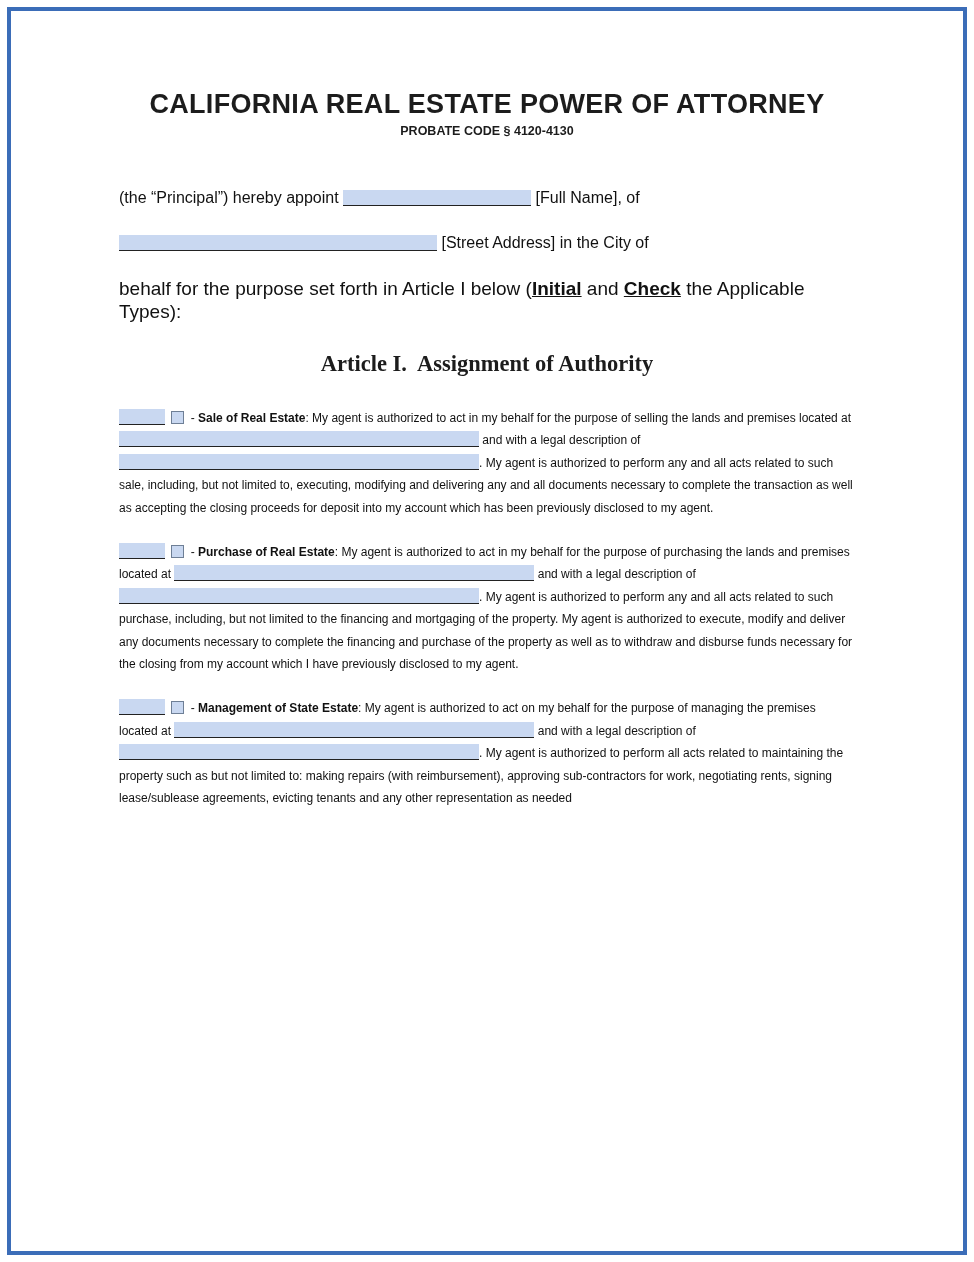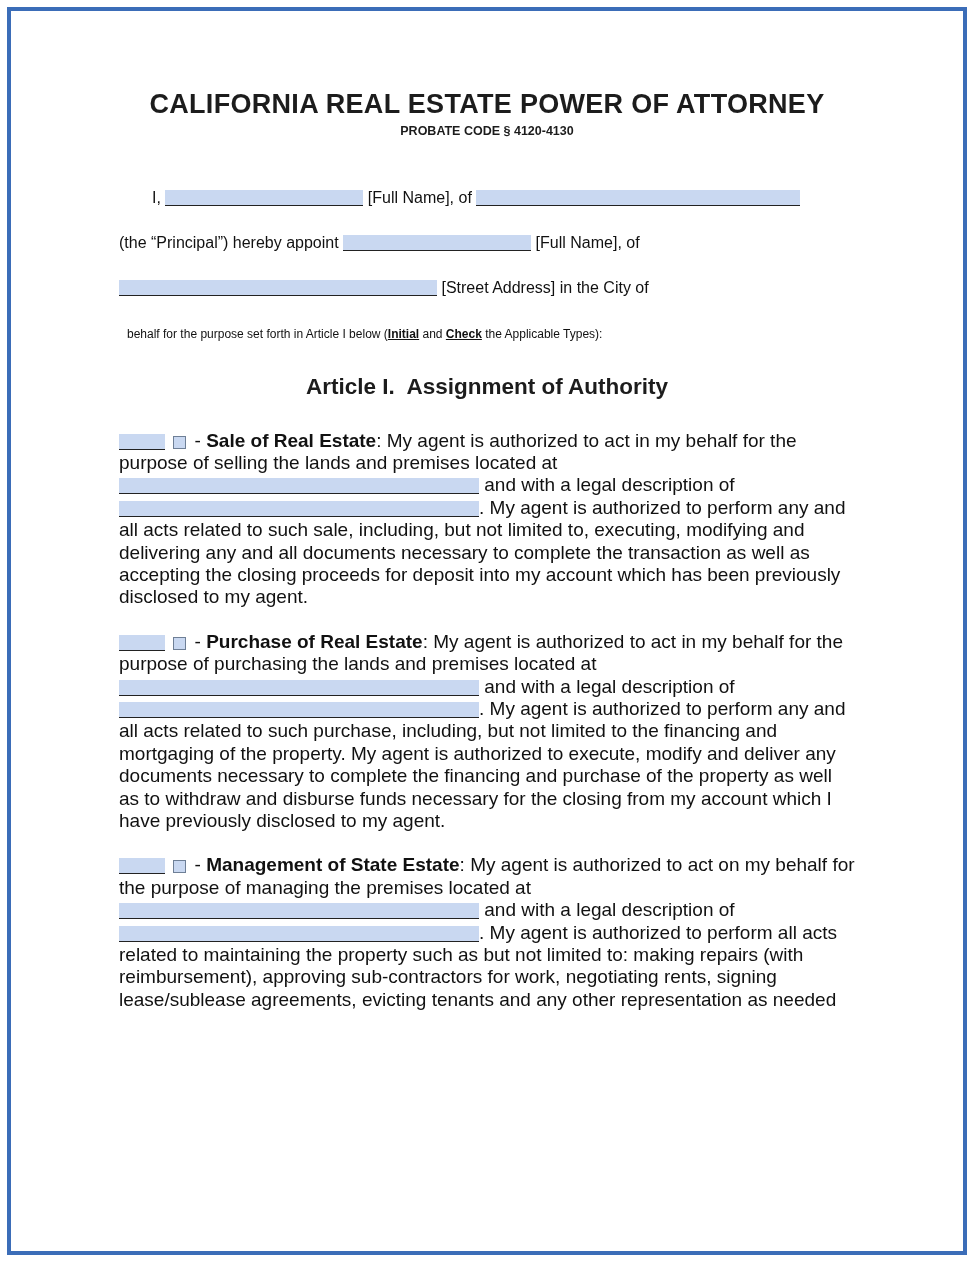--- a/index.html
+++ b/index.html
@@ -9,46 +9,40 @@
   .page { width:974px; height:1262px; padding:7px; background:#fff; }
   .frame { border:4px solid var(--border); width:100%; height:100%; padding:78px 108px 20px 108px; overflow:hidden; background:#fff; }
   .title { margin:0; text-align:center; font-size:27px; font-weight:700; color:#1c1c1c; letter-spacing:0.3px; }
   .subtitle { text-align:center; font-size:12.5px; font-weight:700; margin-top:4px; color:#1c1c1c; }
   .intro { margin-top:50px; font-size:16px; }
   .iline { line-height:20px; margin-bottom:25px; white-space:nowrap; }
   .indent { padding-left:33px; }
   .blank { display:inline-block; background:var(--hl); border-bottom:1px solid var(--ul); height:16px; vertical-align:-3px; }
   .w198{width:198px} .w324{width:324px} .w222{width:222px} .w160{width:160px}
   .w188{width:188px} .w318{width:318px} .w220{width:220px}
-  .closing { font-size:12px; line-height:22.5px; margin:8px; }
+  .closing { font-size:19px; line-height:22.5px; margin:0; }
   .u { font-weight:700; text-decoration:underline; }
-  .article-heading { text-align:center; font-weight:700; font-size:22.5px; margin:28px 0 0 0; color:#1c1c1c; }
-  .item { font-size:19px; line-height:22.4px; margin:22px 0 0 0; }
+  .article-heading { text-align:center; font-weight:700; font-size:22.5px; margin:28px 0 0 0; color:#1c1c1c;font-family:Liberation Serif, serif; }
+  .item { font-size:12px; line-height:22.4px; margin:22px 0 0 0; }
   .item.first { margin-top:30px; }
   .initial-blank { width:46px; }
   .long-blank { width:360px; }
   .checkbox { display:inline-block; width:13px; height:13px; border:1.5px solid #6e7f96; background:var(--hl); vertical-align:-2px; margin:0 3px; }
   b { font-weight:700; }
 </style>
 </head>
 <body>
 
 <div class="page">
   <div class="frame">
 
     <h1 class="title">CALIFORNIA REAL ESTATE POWER OF ATTORNEY</h1>
     <div class="subtitle">PROBATE CODE § 4120-4130</div>
 
     <div class="intro">
-      <div class="iline indent">
-        <span>I,</span>
-        <span class="blank w198"></span>
-        <span>[Full Name], of</span>
-        <span class="blank w324"></span>
-      </div>
       <div class="iline">
         <span>(the “Principal”) hereby appoint</span>
         <span class="blank w188"></span>
         <span>[Full Name], of</span>
       </div>
       <div class="iline">
         <span class="blank w318"></span>
         <span>[Street Address] in the City of</span>
       </div>
       <p class="closing"><span>behalf for the purpose set forth in Article I below (</span><span class="u">Initial</span><span> and </span><span class="u">Check</span><span> the Applicable Types):</span></p>

